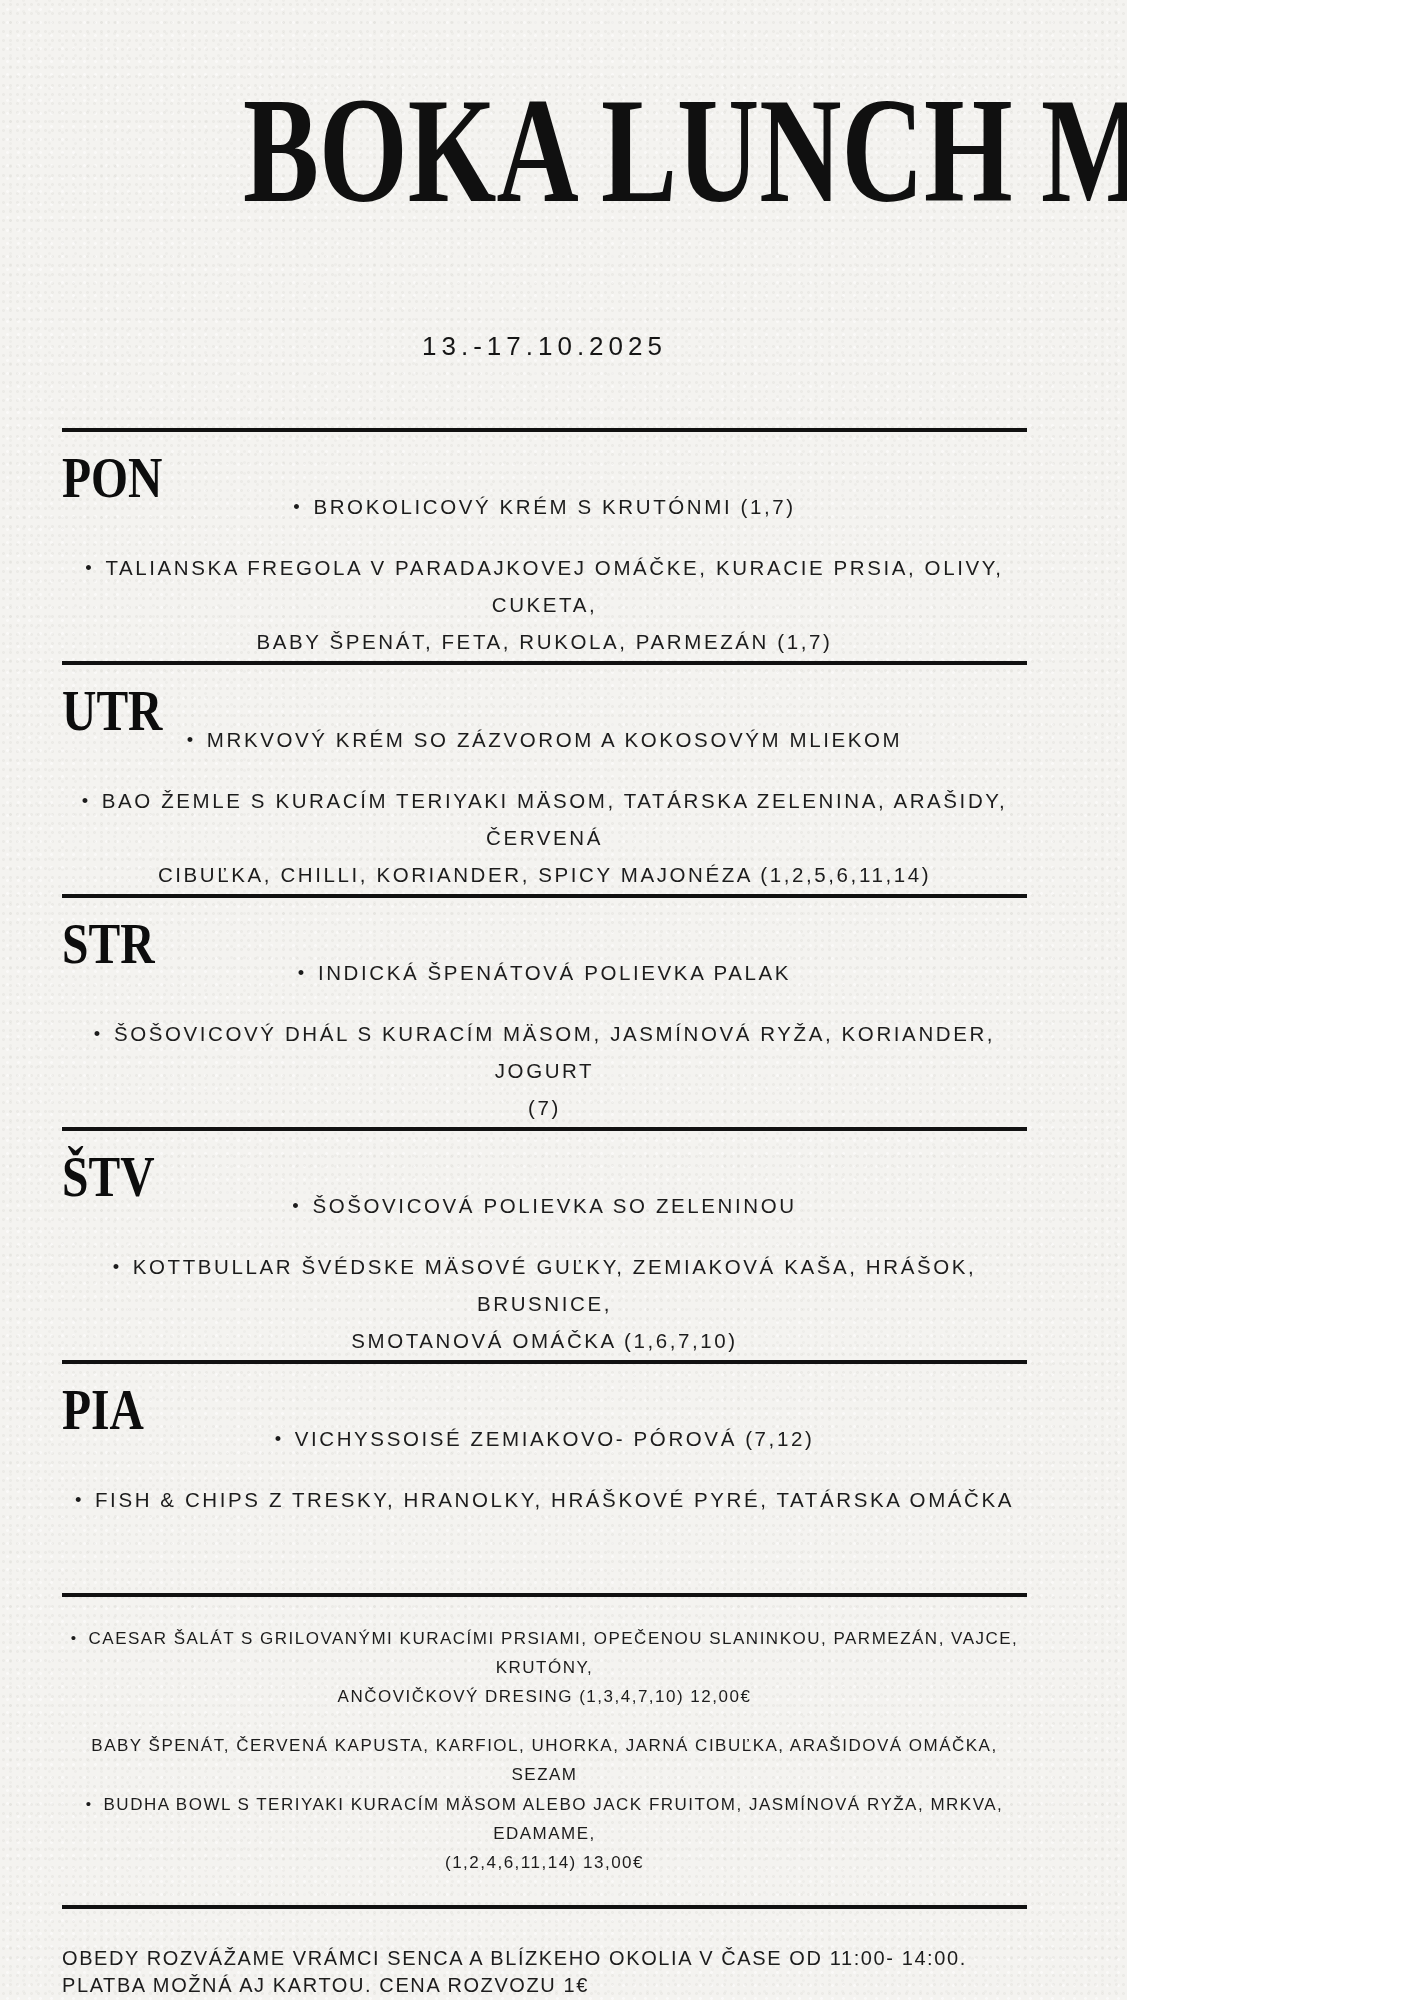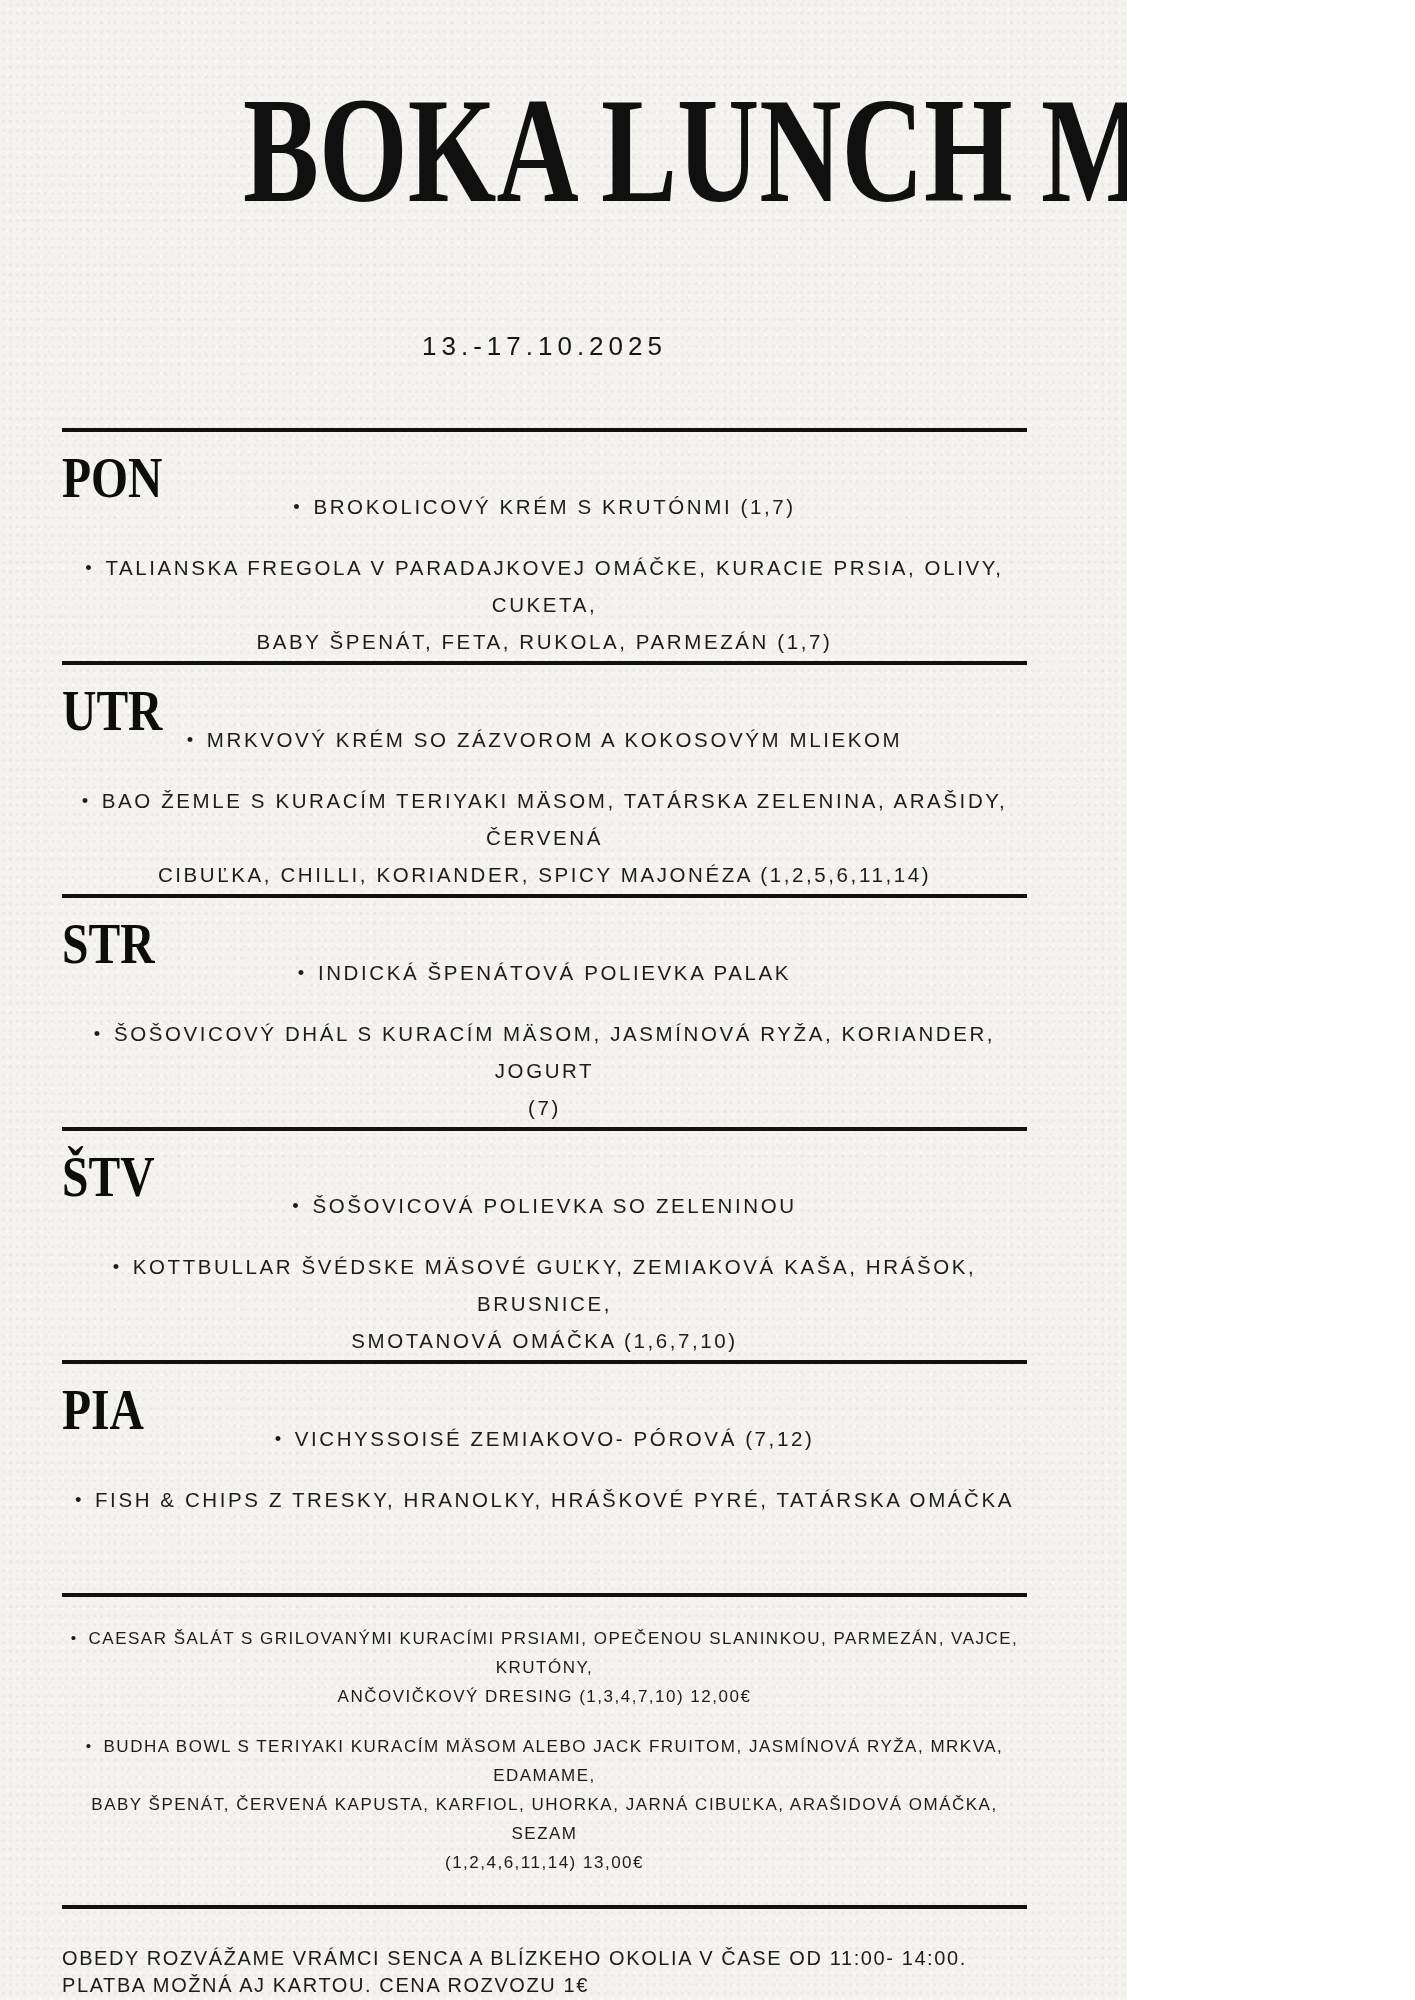--- a/index.html
+++ b/index.html
@@ -168,22 +168,22 @@
       <span class="line"><span class="bullet">•</span><span>FISH &amp; CHIPS Z TRESKY, HRANOLKY, HRÁŠKOVÉ PYRÉ, TATÁRSKA OMÁČKA</span></span>
     </p>
   </section>
 
   <section class="stala-section">
     <p class="stala-item">
       <span class="line"><span class="bullet">•</span><span>CAESAR ŠALÁT S GRILOVANÝMI KURACÍMI PRSIAMI, OPEČENOU SLANINKOU, PARMEZÁN, VAJCE, KRUTÓNY,</span></span>
       <span class="line">ANČOVIČKOVÝ DRESING (1,3,4,7,10) 12,00€</span>
     </p>
     <p class="stala-item">
+      <span class="line">BABY ŠPENÁT, ČERVENÁ KAPUSTA, KARFIOL, UHORKA, JARNÁ CIBUĽKA, ARAŠIDOVÁ OMÁČKA, SEZAM</span>
       <span class="line"><span class="bullet">•</span><span>BUDHA BOWL S TERIYAKI KURACÍM MÄSOM ALEBO JACK FRUITOM, JASMÍNOVÁ RYŽA, MRKVA, EDAMAME,</span></span>
-      <span class="line">BABY ŠPENÁT, ČERVENÁ KAPUSTA, KARFIOL, UHORKA, JARNÁ CIBUĽKA, ARAŠIDOVÁ OMÁČKA, SEZAM</span>
       <span class="line">(1,2,4,6,11,14)  13,00€</span>
     </p>
   </section>
 
   <div class="footer-delivery">
     <span class="line">OBEDY ROZVÁŽAME VRÁMCI SENCA A BLÍZKEHO OKOLIA V ČASE OD 11:00- 14:00.</span>
     <span class="line">PLATBA MOŽNÁ AJ KARTOU. CENA ROZVOZU 1€</span>
   </div>
 
 </div>

